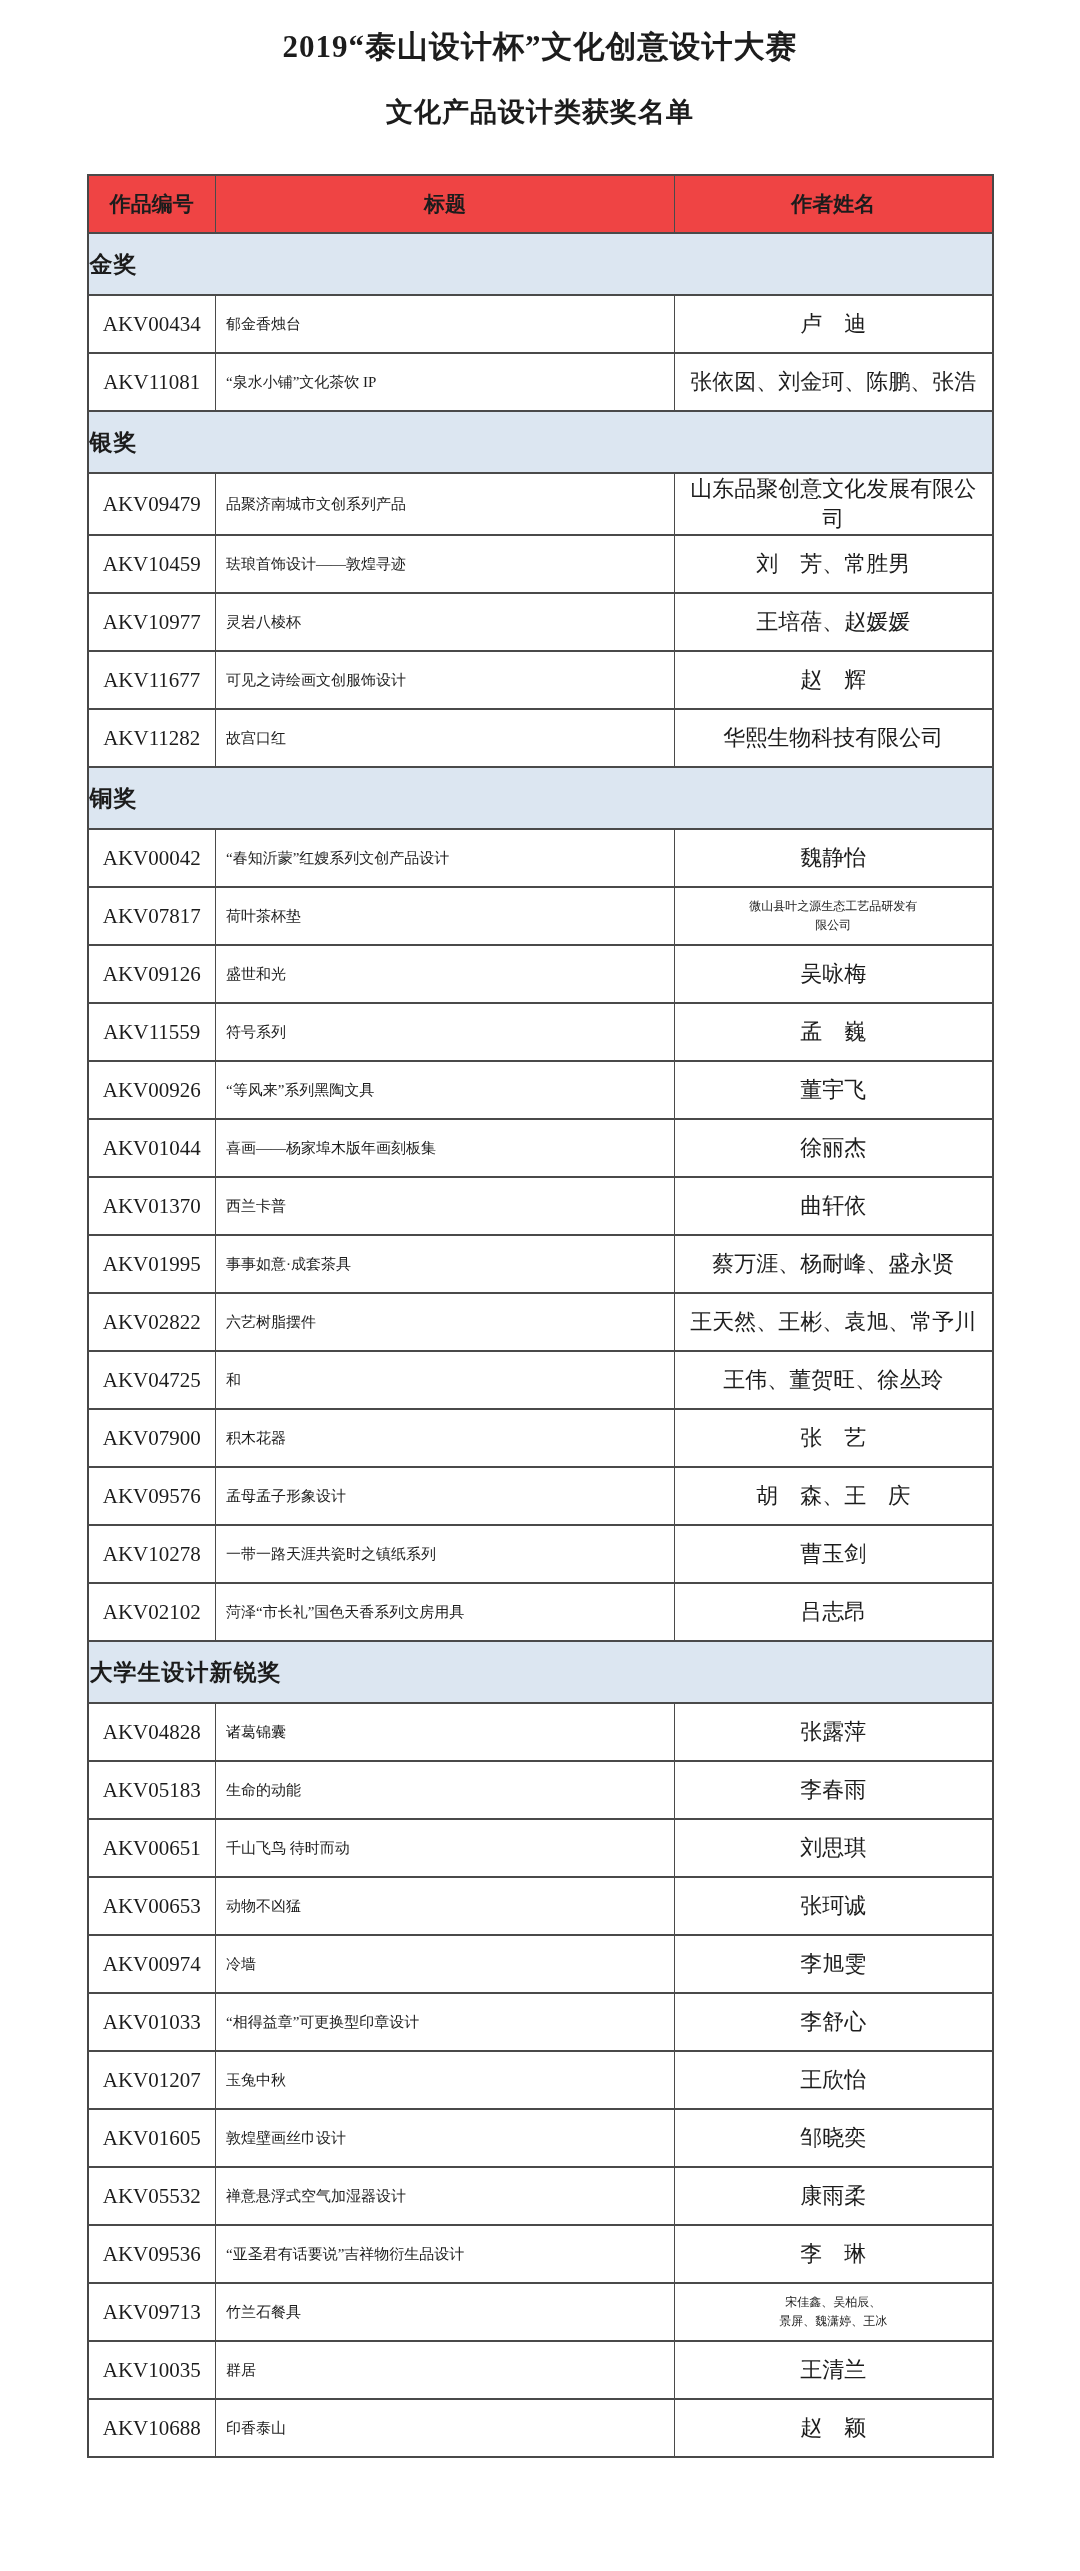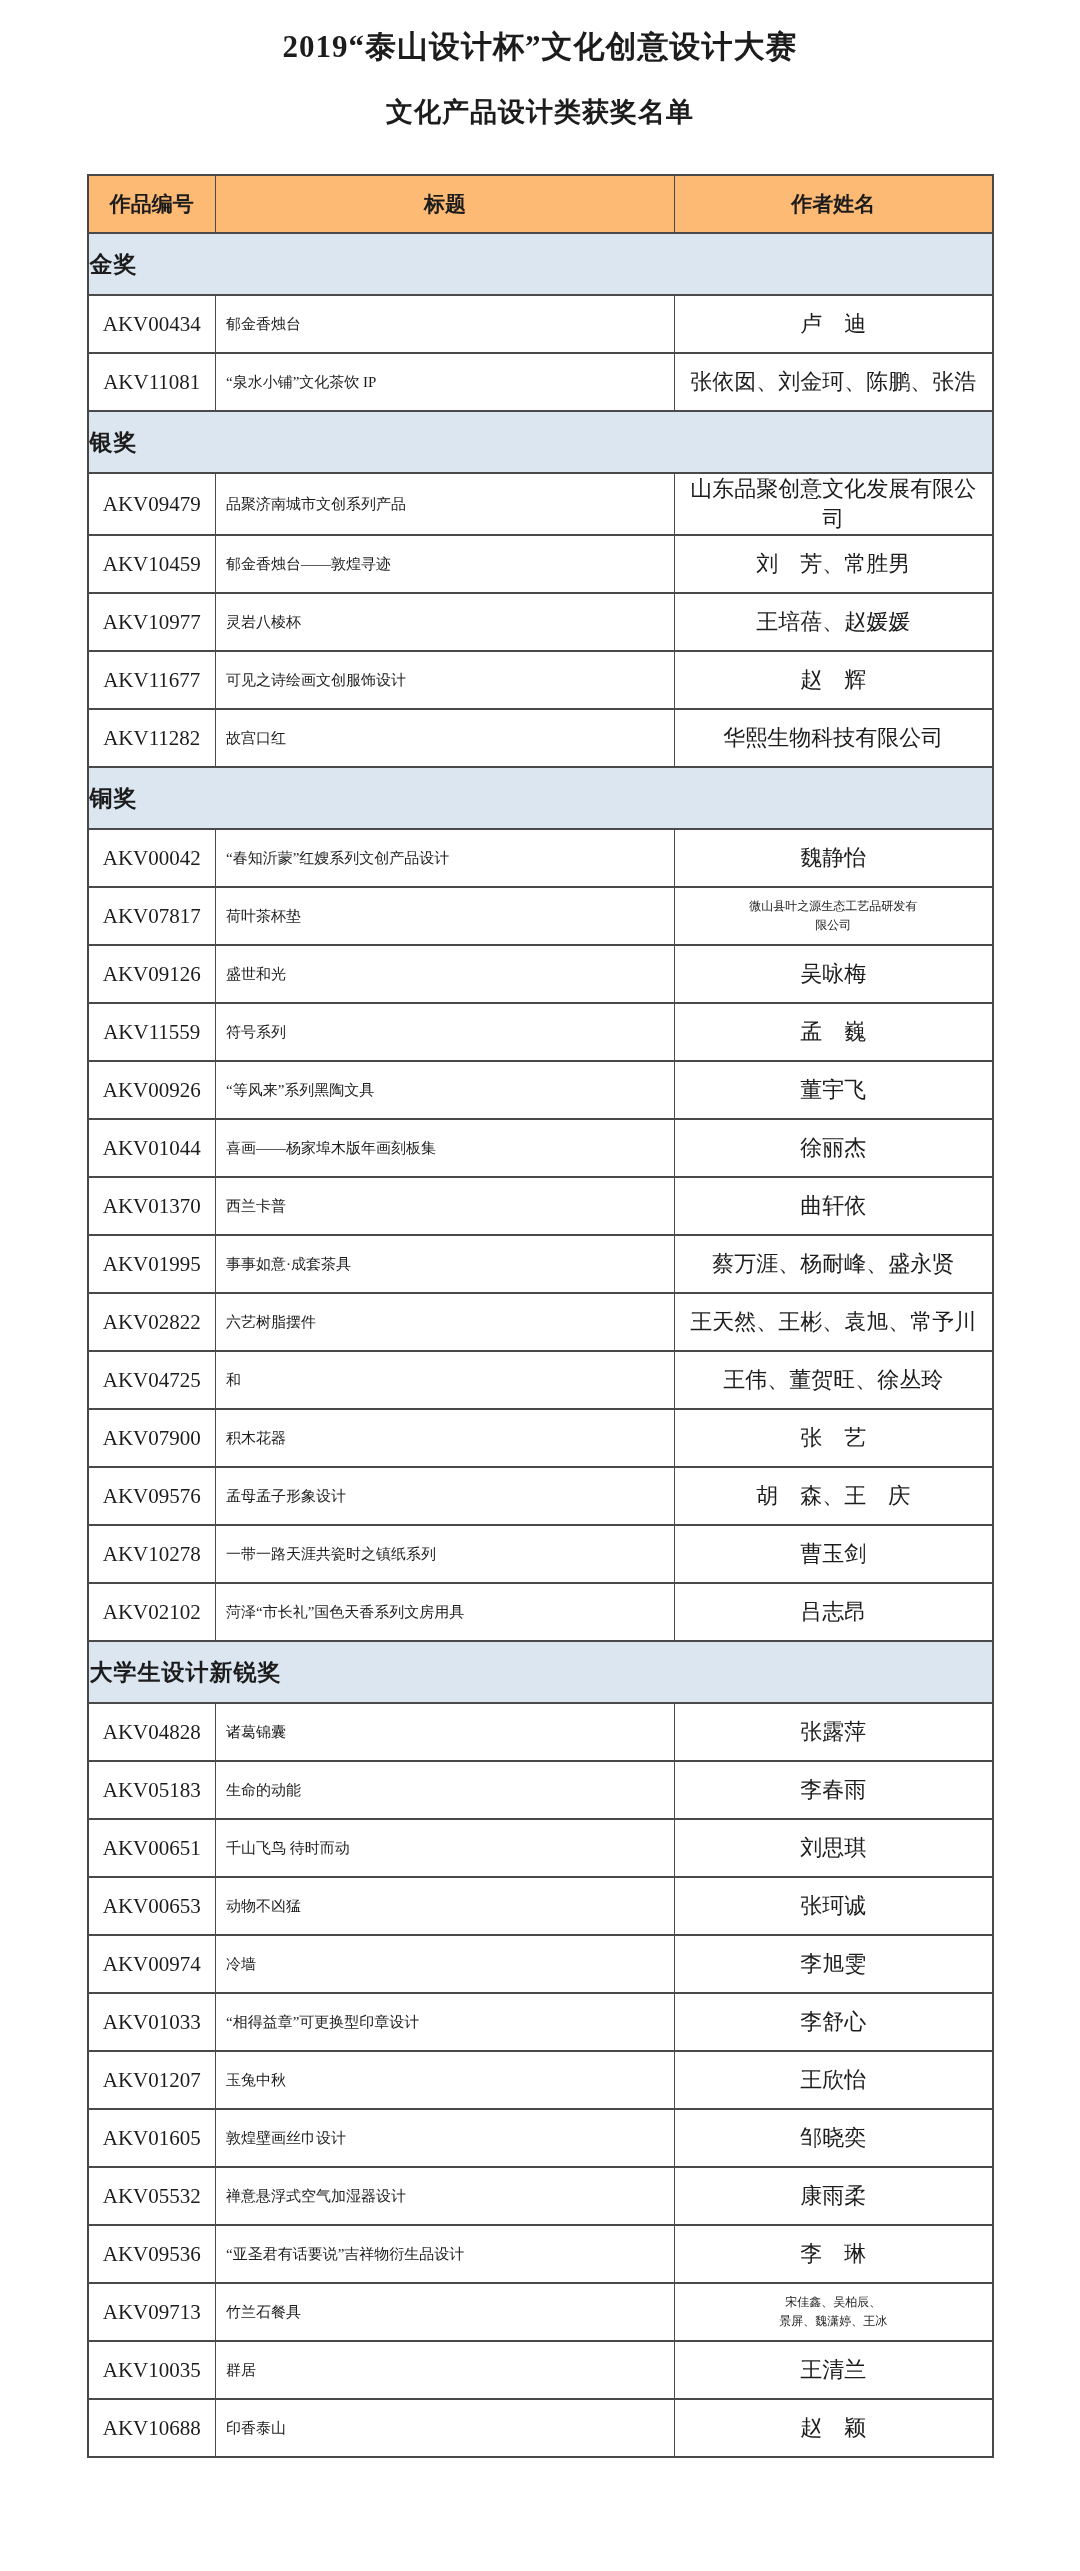--- a/index.html
+++ b/index.html
@@ -45,21 +45,21 @@
     border-top: 2px solid #4a4a4a;
     border-bottom: 2px solid #4a4a4a;
     box-sizing: border-box;
     overflow: hidden;
   }
   table.awards thead th {
     height: 58px;
     font-size: 21px;
     font-weight: bold;
     text-align: center;
-    background: #fdba74;
+    background: #ef4444;
     padding: 0 4px;
     margin-left: 23px;
   }
   td.section-label {
     height: 62px;
     background: #dce6f1;
     font-size: 23px;
     font-weight: bold;
     text-align: left;
     letter-spacing: 1px;
@@ -123,21 +123,21 @@
         <tr>
           <td colspan="3" class="section-label">银奖</td>
         </tr>
         <tr>
           <td class="cell-id">AKV09479</td>
           <td class="cell-title">品聚济南城市文创系列产品</td>
           <td class="cell-author">山东品聚创意文化发展有限公司</td>
         </tr>
         <tr>
           <td class="cell-id">AKV10459</td>
-          <td class="cell-title">郁金香烛台——敦煌寻迹</td>
+          <td class="cell-title">珐琅首饰设计——敦煌寻迹</td>
           <td class="cell-author">刘　芳、常胜男</td>
         </tr>
         <tr>
           <td class="cell-id">AKV10977</td>
           <td class="cell-title">灵岩八棱杯</td>
           <td class="cell-author">王培蓓、赵媛媛</td>
         </tr>
         <tr>
           <td class="cell-id">AKV11677</td>
           <td class="cell-title">可见之诗绘画文创服饰设计</td>

